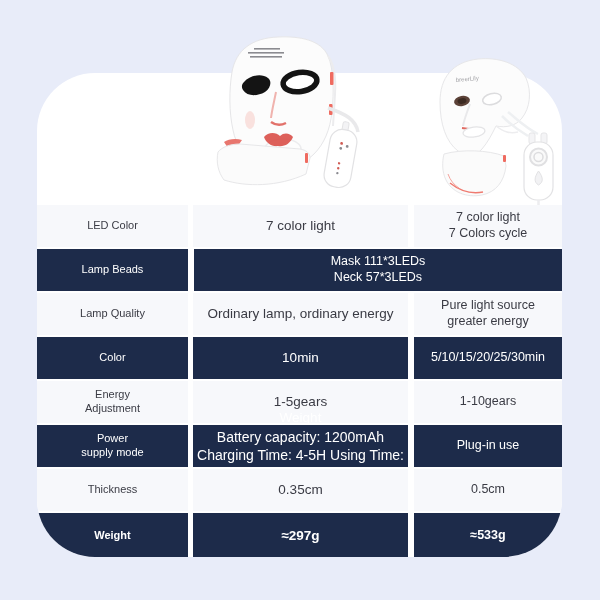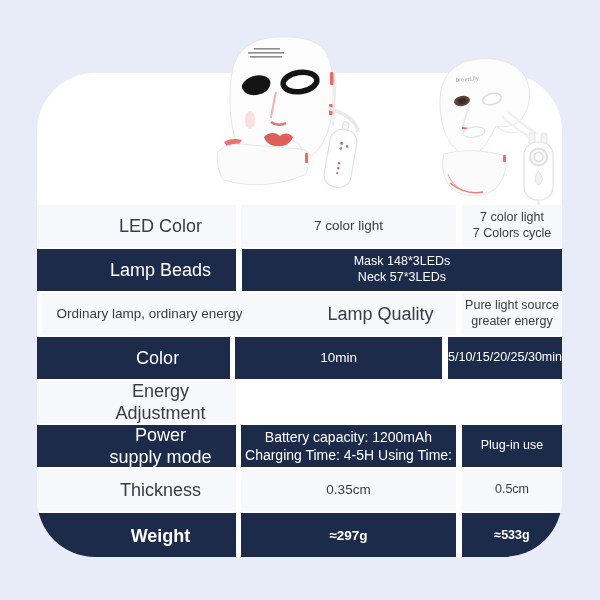--- a/index.html
+++ b/index.html
@@ -12,21 +12,21 @@
     position:absolute; left:37px; top:73px; width:525px; height:484px;
     background:#ffffff; border-radius:58px; overflow:hidden;
   }
   .table { position:absolute; left:0; top:132px; width:525px; }
   .t-row { display:flex; height:42px; margin-bottom:2px; }
   .t-row:last-child { height:46px; margin-bottom:0;font-weight:bold; }
   .cell {
     display:flex; flex-direction:column; align-items:center; justify-content:center;
     text-align:center; line-height:1.25; color:#3a3b44;
   }
-  .c1 { width:151px; font-size:18px;padding-left:48px; }
+  .c1 { width:151px; font-size:11px; }
   .c2 { width:215px; margin-left:5px; font-size:13.5px; }
   .c3 { flex:1; margin-left:6px; font-size:12.5px; }
   .t-row.light .cell { background:#f7f8fb; }
   .t-row.dark  .cell { background:#1d2b4a; color:#ffffff; }
   .main { white-space:pre-line; }
   .sub  { white-space:pre-line; font-size:14px; line-height:1.3; margin-top:1px; }
   .sub:empty { display:none; }
   .product-img { position:absolute; z-index:2; }
   #img-left  { left:188px; top:34px; }
   #img-right { left:404px; top:54px; }
@@ -47,31 +47,31 @@
     <div class="cell c3">
       <span class="main">7 color light
 7 Colors cycle</span>
     </div>
   </div>
       <div class="t-row dark">
     <div class="cell c1">
       <span class="main">Lamp Beads</span>
     </div>
     <div class="cell c3">
-      <span class="main">Mask 148*3LEDs
+      <span class="main">Mask 111*3LEDs
 Neck 57*3LEDs</span>
     </div>
   </div>
       <div class="t-row light">
+    <div class="cell c1">
+      <span class="main">Lamp Quality</span>
+    </div>
     <div class="cell c2">
       <span class="main">Ordinary lamp, ordinary energy</span>
 
-    </div>
-    <div class="cell c1">
-      <span class="main">Lamp Quality</span>
     </div>
     <div class="cell c3">
       <span class="main">Pure light source
 greater energy</span>
     </div>
   </div>
       <div class="t-row dark">
     <div class="cell c1">
       <span class="main">Color</span>
     </div>
@@ -80,20 +80,27 @@
 
     </div>
     <div class="cell c3">
       <span class="main">5/10/15/20/25/30min</span>
     </div>
   </div>
       <div class="t-row light">
     <div class="cell c1">
       <span class="main">Energy
 Adjustment</span>
+    </div>
+    <div class="cell c2">
+      <span class="main">1-5gears</span>
+
+    </div>
+    <div class="cell c3">
+      <span class="main">1-10gears</span>
     </div>
   </div>
       <div class="t-row dark">
     <div class="cell c1">
       <span class="main">Power
 supply mode</span>
     </div>
     <div class="cell c2">
       <span class="main">Weight</span>
       <span class="sub">Battery capacity: 1200mAh

